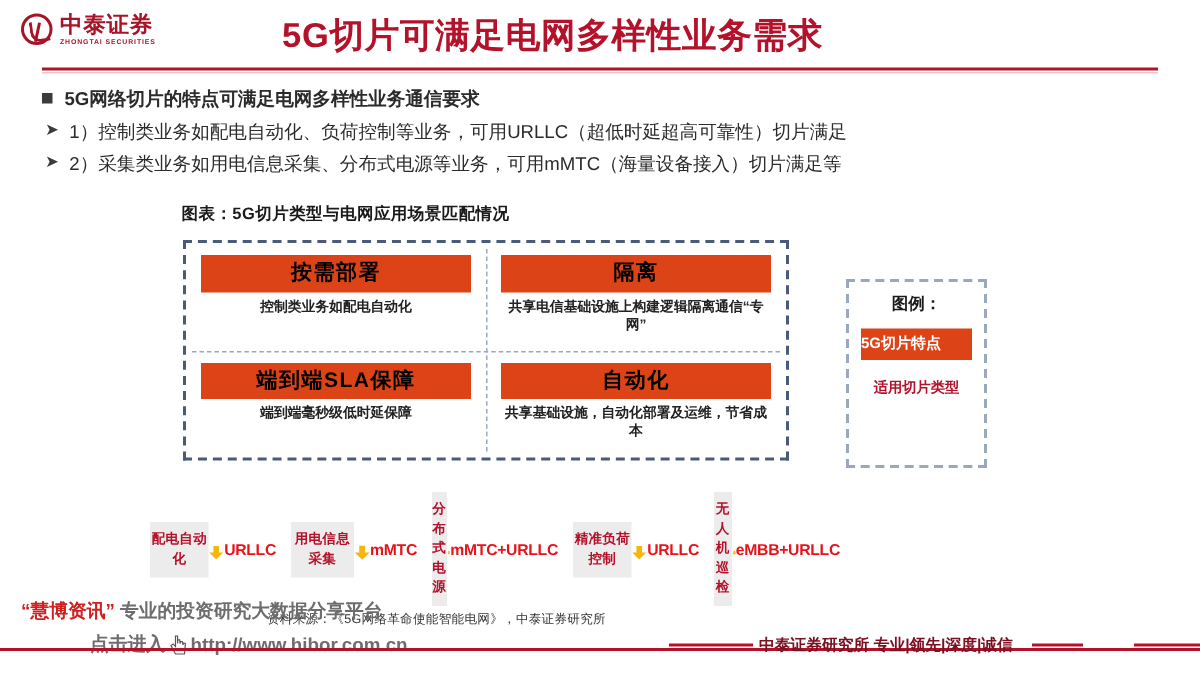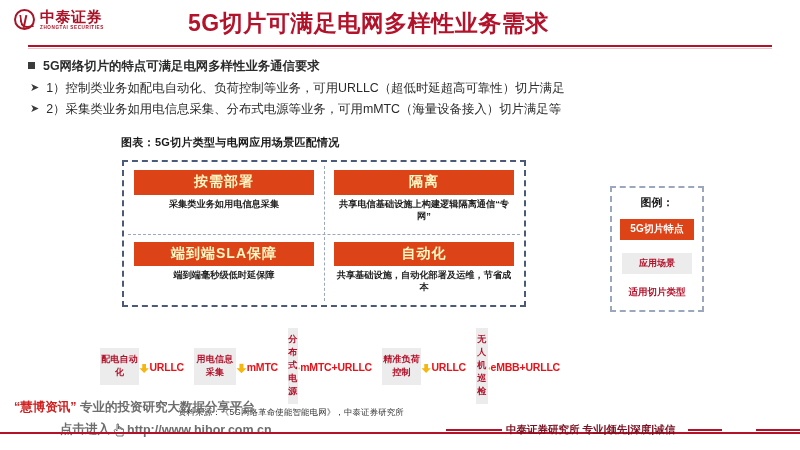--- a/index.html
+++ b/index.html
@@ -38,29 +38,29 @@
 
   
   .fig-title{position:absolute;left:121px;top:135px;font-size:11px;font-weight:bold;color:#1a1a1a;letter-spacing:.3px;}
 
   .matrix{position:absolute;left:122px;top:160px;width:404px;height:147px;
     border:2px dashed #4a5a78;box-sizing:border-box;background:#fff;}
   .m-vline{position:absolute;left:50%;top:4px;bottom:4px;width:0;border-left:1px dashed #9aa7bd;}
   .m-hline{position:absolute;top:50%;left:4px;right:4px;height:0;border-top:1px dashed #9aa7bd;}
   .quad{position:absolute;width:50%;height:50%;box-sizing:border-box;padding:8px 10px 4px;}
   .q1{left:0;top:0;} .q2{left:50%;top:0;} .q3{left:0;top:50%;} .q4{left:50%;top:50%;}
-  .feat-box{background:#DC4418;color:#fef9c3;text-align:center;font-size:14px;font-weight:bold;
+  .feat-box{background:#DC4418;color:#000000;text-align:center;font-size:14px;font-weight:bold;
     padding:3px 4px 4px;letter-spacing:1px;line-height:1.25;}
   .feat-desc{text-align:center;font-size:9.2px;color:#222;line-height:1.35;margin-top:3px;font-weight:bold;}
 
   
-  .legend{position:absolute;left:610px;top:186px;width:94px;height:126px;
+  .legend{position:absolute;left:564px;top:186px;width:94px;height:126px;
     border:2px dashed #9aa7bd;box-sizing:border-box;padding-top:7px;background:#fff;}
   .lg-title{text-align:center;font-size:11px;font-weight:bold;color:#1a1a1a;margin-bottom:9px;}
-  .lg-red{margin:0 8px;background:#DC4418;color:#fff;text-align:center;font-size:10px;font-weight:bold;padding:3px 0 4px;}
+  .lg-red{margin:0 8px;background:#DC4418;color:#fff;text-align:left;font-size:10px;font-weight:bold;padding:3px 0 4px;}
   .lg-gray{margin:13px 10px 0;background:#ececed;color:#B3122A;text-align:center;font-size:9px;font-weight:bold;padding:4px 0;}
   .lg-plain{margin-top:12px;text-align:center;font-size:9.5px;font-weight:bold;color:#B3122A;}
 
   
   .scen-row{position:absolute;left:100px;top:328px;width:460px;display:flex;justify-content:space-between;}
   .scen-col{width:84px;display:flex;align-items:center;}
   .scen-box{width:84px;background:#ececed;color:#B3122A;text-align:center;font-size:9px;font-weight:bold;
     padding:5px 0 6px;box-sizing:border-box;letter-spacing:.2px;}
   .arrow{margin-top:5px;width:22px;height:19px;}
   .slice-label{margin-top:1px;font-size:10.5px;font-weight:bold;color:#E8121A;white-space:nowrap;letter-spacing:-.2px;}
@@ -114,40 +114,39 @@
   </div>
 
   <div class="fig-title">图表：5G切片类型与电网应用场景匹配情况</div>
 
   <div class="matrix">
     <div class="m-vline"></div>
     <div class="m-hline"></div>
 
     <div class="quad q1">
       <div class="feat-box">按需部署</div>
-      <div class="feat-desc">采集类业务如用电信息采集</div>
+      <div class="feat-desc">控制类业务如配电自动化</div>
     </div>
     <div class="quad q2">
       <div class="feat-box">隔离</div>
       <div class="feat-desc">共享电信基础设施上构建逻辑隔离通信“专网”</div>
     </div>
     <div class="quad q4">
       <div class="feat-box">自动化</div>
       <div class="feat-desc">共享基础设施，自动化部署及运维，节省成本</div>
     </div>
     <div class="quad q3">
       <div class="feat-box">端到端SLA保障</div>
       <div class="feat-desc">端到端毫秒级低时延保障</div>
     </div>
   </div>
 
   <div class="legend">
     <div class="lg-title">图例：</div>
     <div class="lg-red">5G切片特点</div>
-    <div class="lg-gray">应用场景</div>
     <div class="lg-plain">适用切片类型</div>
   </div>
 
   <div class="scen-row">
     <div class="scen-col">
       <div class="scen-box">配电自动化</div>
       <svg class="arrow" viewBox="0 0 22 19">
         <polygon points="7,0 15,0 15,9 21,9 11,19 1,9 7,9" fill="#F5B60D"></polygon>
       </svg>
       <div class="slice-label">URLLC</div>

